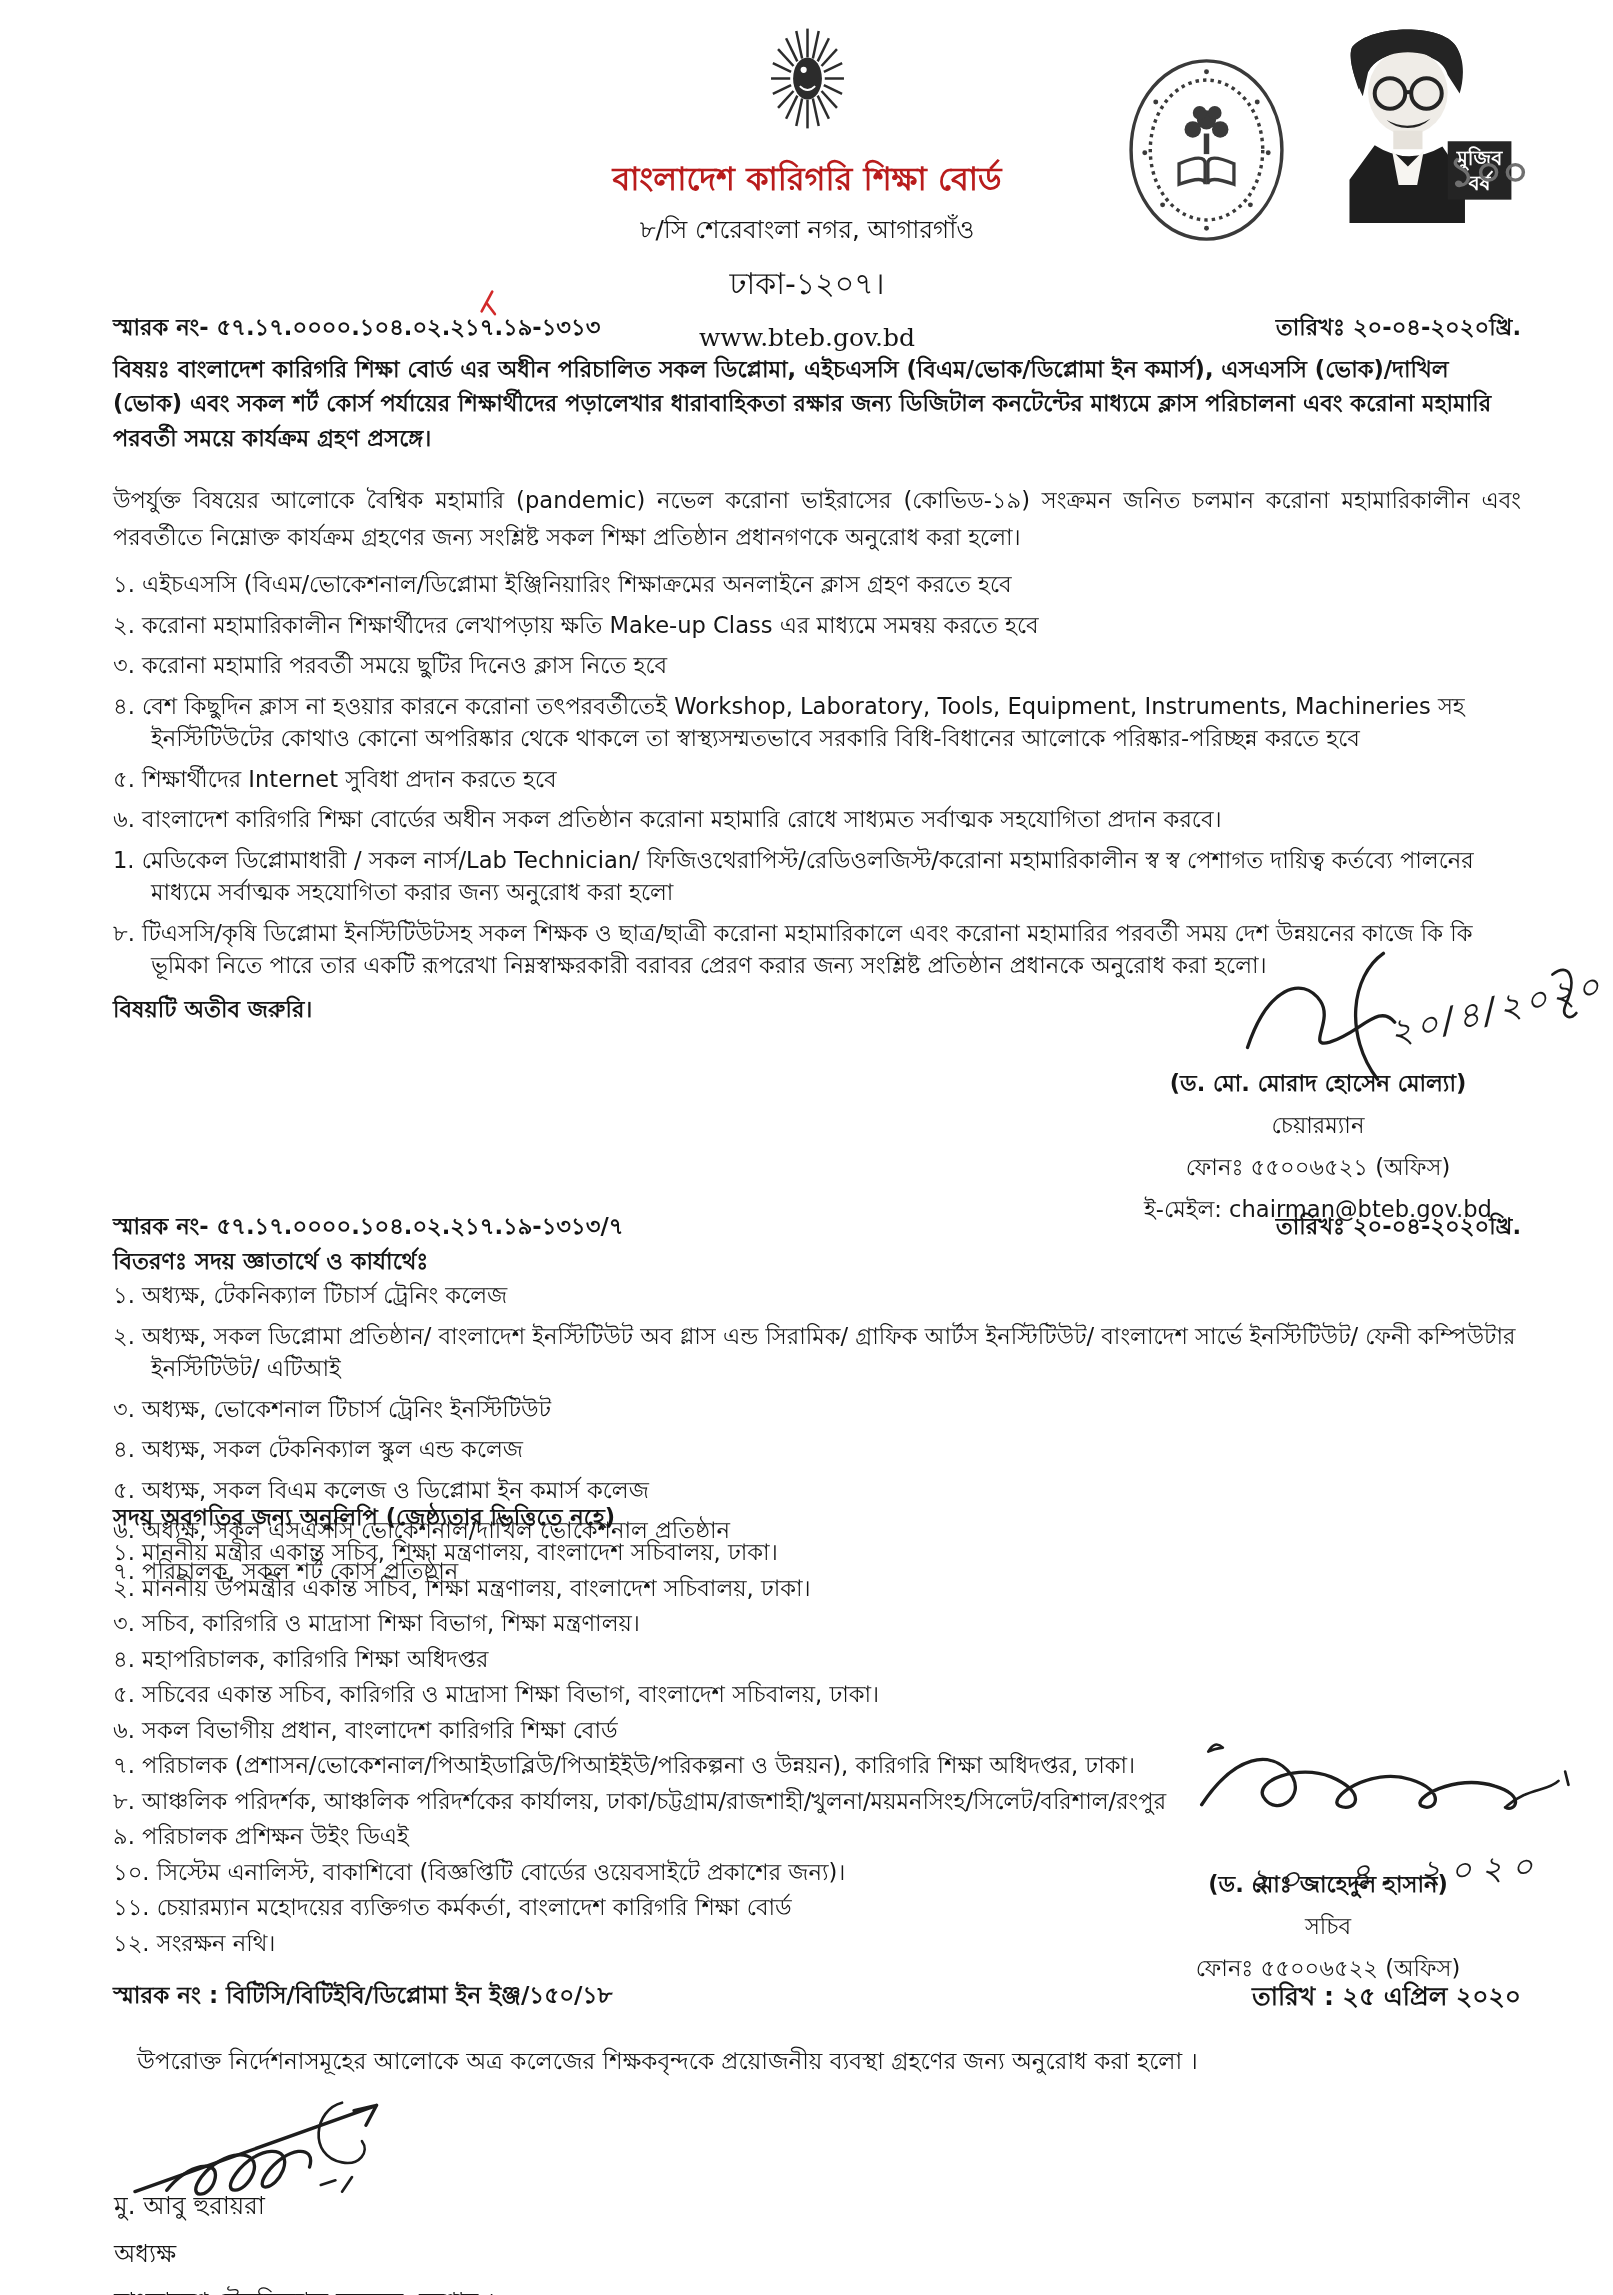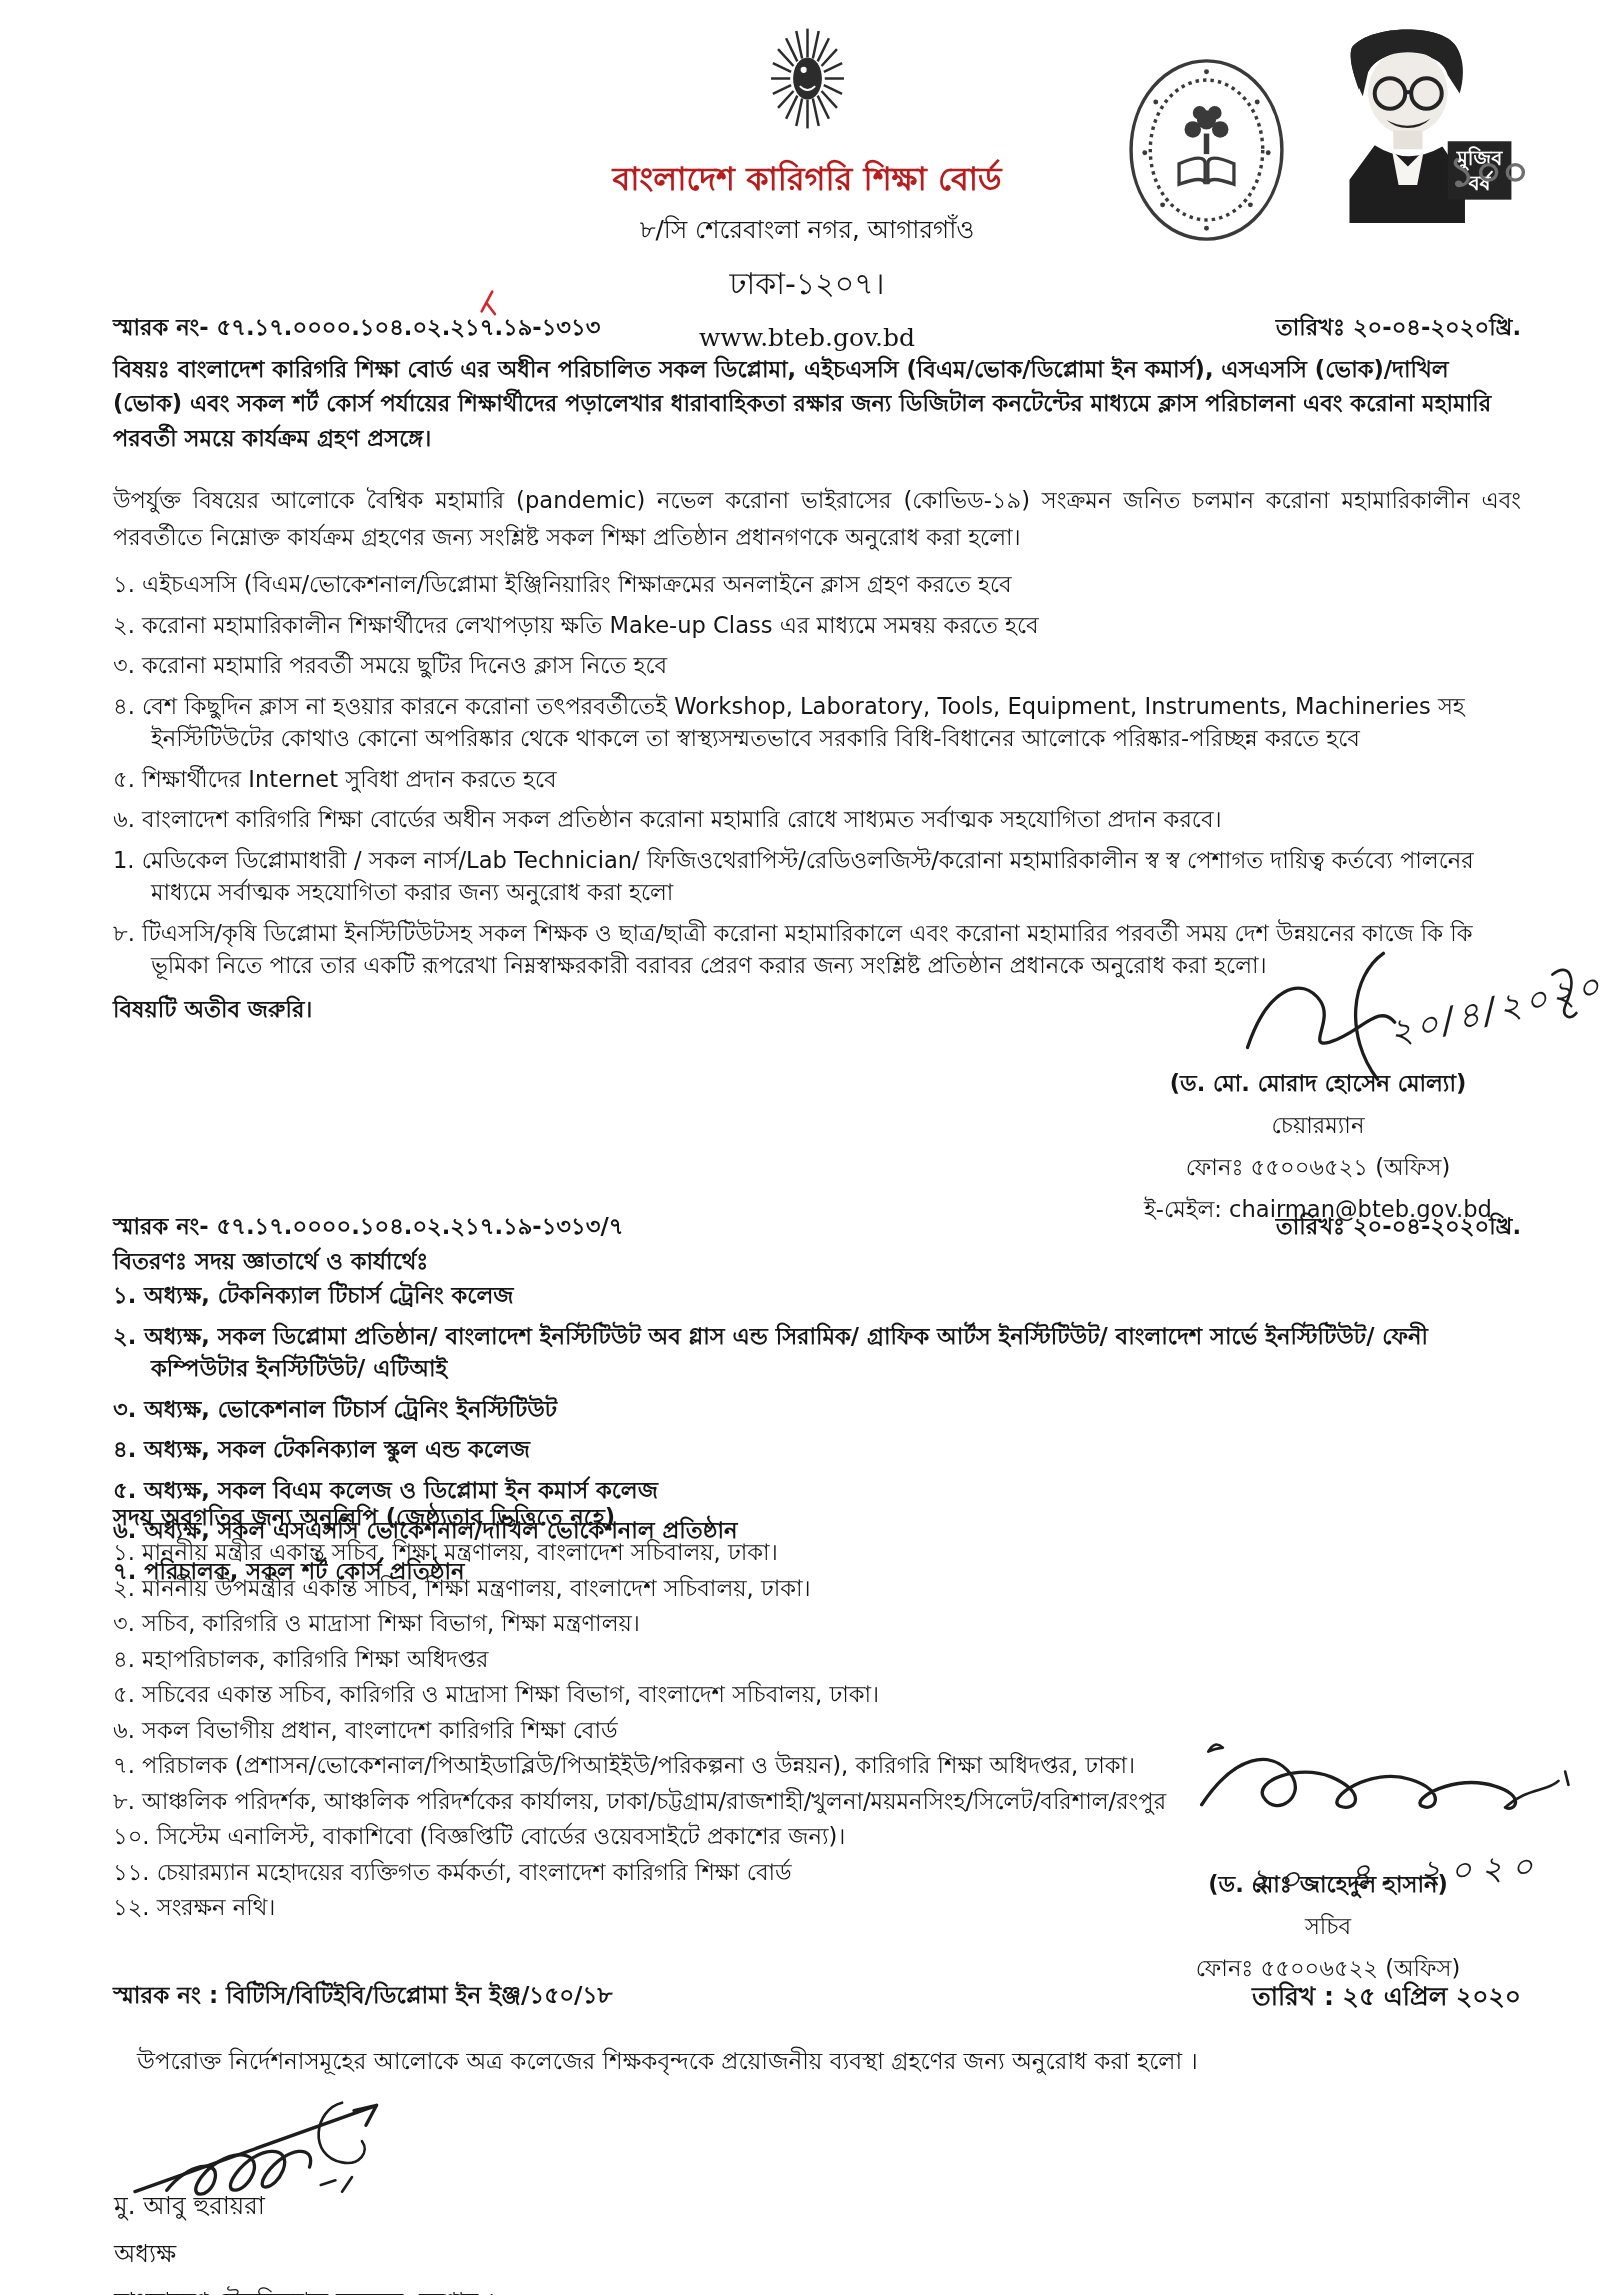--- a/index.html
+++ b/index.html
@@ -160,41 +160,42 @@
     <div>ই-মেইল: chairman@bteb.gov.bd</div>
   </div>
 
   <div class="abs memo-row" style="top:1210px;">
     <span>স্মারক নং- ৫৭.১৭.০০০০.১০৪.০২.২১৭.১৯-১৩১৩/৭</span>
     <span>তারিখঃ ২০-০৪-২০২০খ্রি.</span>
   </div>
 
   <div class="abs bold" style="left:113px;top:1245px;">বিতরণঃ সদয় জ্ঞাতার্থে ও কার্যার্থেঃ</div>
 
-  <div class="abs list" style="top:1279px;font-weight:bold;">
+  <div class="abs list" style="top:1279px;">
     <div>১. অধ্যক্ষ, টেকনিক্যাল টিচার্স ট্রেনিং কলেজ</div>
     <div>২. অধ্যক্ষ, সকল ডিপ্লোমা প্রতিষ্ঠান/ বাংলাদেশ ইনস্টিটিউট অব গ্লাস এন্ড সিরামিক/ গ্রাফিক আর্টস ইনস্টিটিউট/ বাংলাদেশ সার্ভে ইনস্টিটিউট/ ফেনী কম্পিউটার ইনস্টিটিউট/ এটিআই</div>
     <div>৩. অধ্যক্ষ, ভোকেশনাল টিচার্স ট্রেনিং ইনস্টিটিউট</div>
     <div>৪. অধ্যক্ষ, সকল টেকনিক্যাল স্কুল এন্ড কলেজ</div>
     <div>৫. অধ্যক্ষ, সকল বিএম কলেজ ও ডিপ্লোমা ইন কমার্স কলেজ</div>
     <div>৬. অধ্যক্ষ, সকল এসএসসি ভোকেশনাল/দাখিল ভোকেশনাল প্রতিষ্ঠান</div>
     <div>৭. পরিচালক, সকল শর্ট কোর্স প্রতিষ্ঠান</div>
   </div>
 
   <div class="abs bold" style="left:113px;top:1501px;">সদয় অবগতির জন্য অনুলিপি (জেষ্ঠ্যতার ভিত্তিতে নহে)</div>
 
   <div class="abs list copy-list" style="top:1537px;">
     <div>১. মাননীয় মন্ত্রীর একান্ত সচিব, শিক্ষা মন্ত্রণালয়, বাংলাদেশ সচিবালয়, ঢাকা।</div>
     <div>২. মাননীয় উপমন্ত্রীর একান্ত সচিব, শিক্ষা মন্ত্রণালয়, বাংলাদেশ সচিবালয়, ঢাকা।</div>
     <div>৩. সচিব, কারিগরি ও মাদ্রাসা শিক্ষা বিভাগ, শিক্ষা মন্ত্রণালয়।</div>
     <div>৪. মহাপরিচালক, কারিগরি শিক্ষা অধিদপ্তর</div>
     <div>৫. সচিবের একান্ত সচিব, কারিগরি ও মাদ্রাসা শিক্ষা বিভাগ, বাংলাদেশ সচিবালয়, ঢাকা।</div>
     <div>৬. সকল বিভাগীয় প্রধান, বাংলাদেশ কারিগরি শিক্ষা বোর্ড</div>
     <div>৭. পরিচালক (প্রশাসন/ভোকেশনাল/পিআইডাব্লিউ/পিআইইউ/পরিকল্পনা ও উন্নয়ন), কারিগরি শিক্ষা অধিদপ্তর, ঢাকা।</div>
     <div>৮. আঞ্চলিক পরিদর্শক, আঞ্চলিক পরিদর্শকের কার্যালয়, ঢাকা/চট্টগ্রাম/রাজশাহী/খুলনা/ময়মনসিংহ/সিলেট/বরিশাল/রংপুর</div>
+    <div>৯. পরিচালক প্রশিক্ষন উইং ডিএই</div>
     <div>১০. সিস্টেম এনালিস্ট, বাকাশিবো (বিজ্ঞপ্তিটি বোর্ডের ওয়েবসাইটে প্রকাশের জন্য)।</div>
     <div>১১. চেয়ারম্যান মহোদয়ের ব্যক্তিগত কর্মকর্তা, বাংলাদেশ কারিগরি শিক্ষা বোর্ড</div>
     <div>১২. সংরক্ষন নথি।</div>
   </div>
 
   <div class="abs" style="left:1195px;top:1725px;width:411px;">
     <svg width="398" height="113" viewBox="0 0 600 170">
       <path class="sig-path" d="M10,120 C60,45 115,35 145,75 C168,108 122,140 103,108 C90,84 155,58 205,78 C262,102 242,132 218,122 C196,112 264,62 325,82 C382,100 362,132 342,122 C324,112 392,72 452,92 C500,106 482,132 468,124"></path>
       <path class="sig-path thin" d="M470,122 C500,95 532,100 548,84 M558,70 l5,20"></path>
       <path class="sig-path thin" d="M20,40 q10,-18 22,-6 q-14,2 -22,6"></path>

